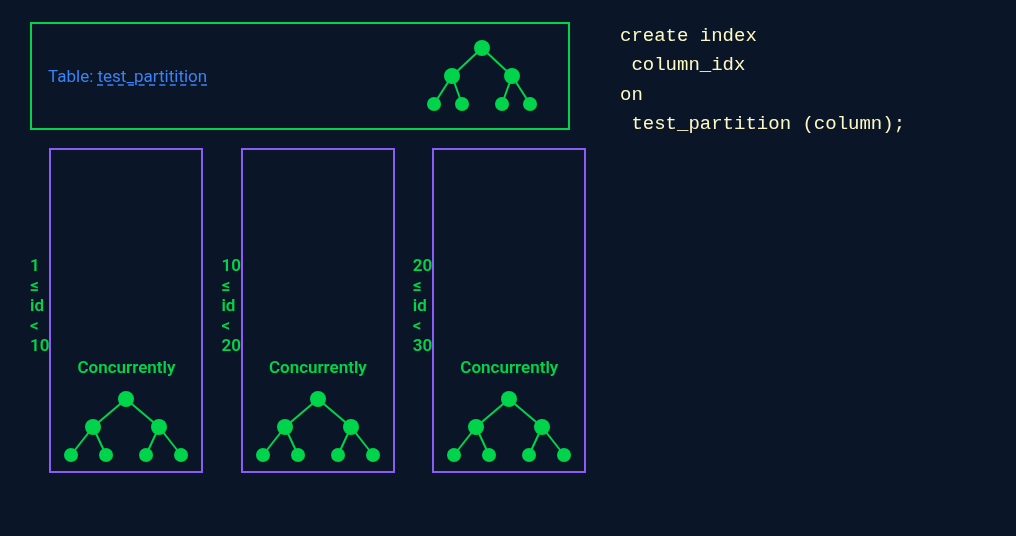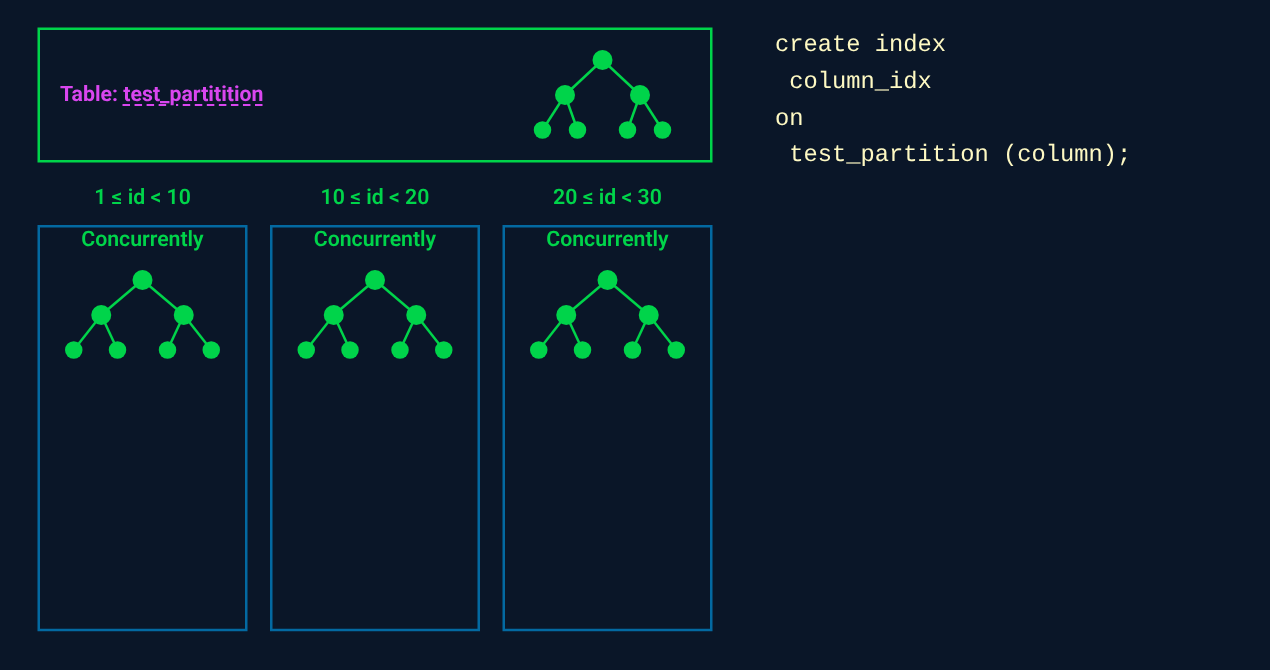--- a/index.html
+++ b/index.html
@@ -26,50 +26,50 @@
   }
   .header-box {
     border: 2px solid #00d44a;
     padding: 12px 16px;
     margin-bottom: 18px;
     display: flex;
     align-items: center;
     justify-content: space-between;
   }
   .header-text {
-    color: #d946ef;
+    color: #3b82f6;
     font-size: 17px;
-    font-weight: 700;
+    font-weight: 400;
     line-height: 1.7;
   }
   .header-text .underline { text-decoration: underline; text-decoration-style: dashed; text-underline-offset: 3px; }
   .partitions {
     display: flex;
     gap: 18px;
   }
   .partition-col {
     flex: 1;
     display: flex;
-    flex-direction: column;
     align-items: center;
   }
   .range-label {
     color: #00d44a;
     font-size: 17px;
     font-weight: 600;
     margin-bottom: 12px;
   }
   .partition-box {
-    border: 2px solid #0369a1;
+    border: 2px solid #8b5cf6;
     width: 100%;
     height: 325px;
     display: flex;
     flex-direction: column;
+    justify-content: flex-end;
     align-items: center;
-    padding-bottom: 21px;
+    padding-bottom: 4px;
   }
   .concurrently {
     color: #00d44a;
     font-size: 17px;
     font-weight: 600;
     margin-bottom: 10px;
   }
   .tree-svg { display: block; }
   .code-block {
     color: #fef9c3;

